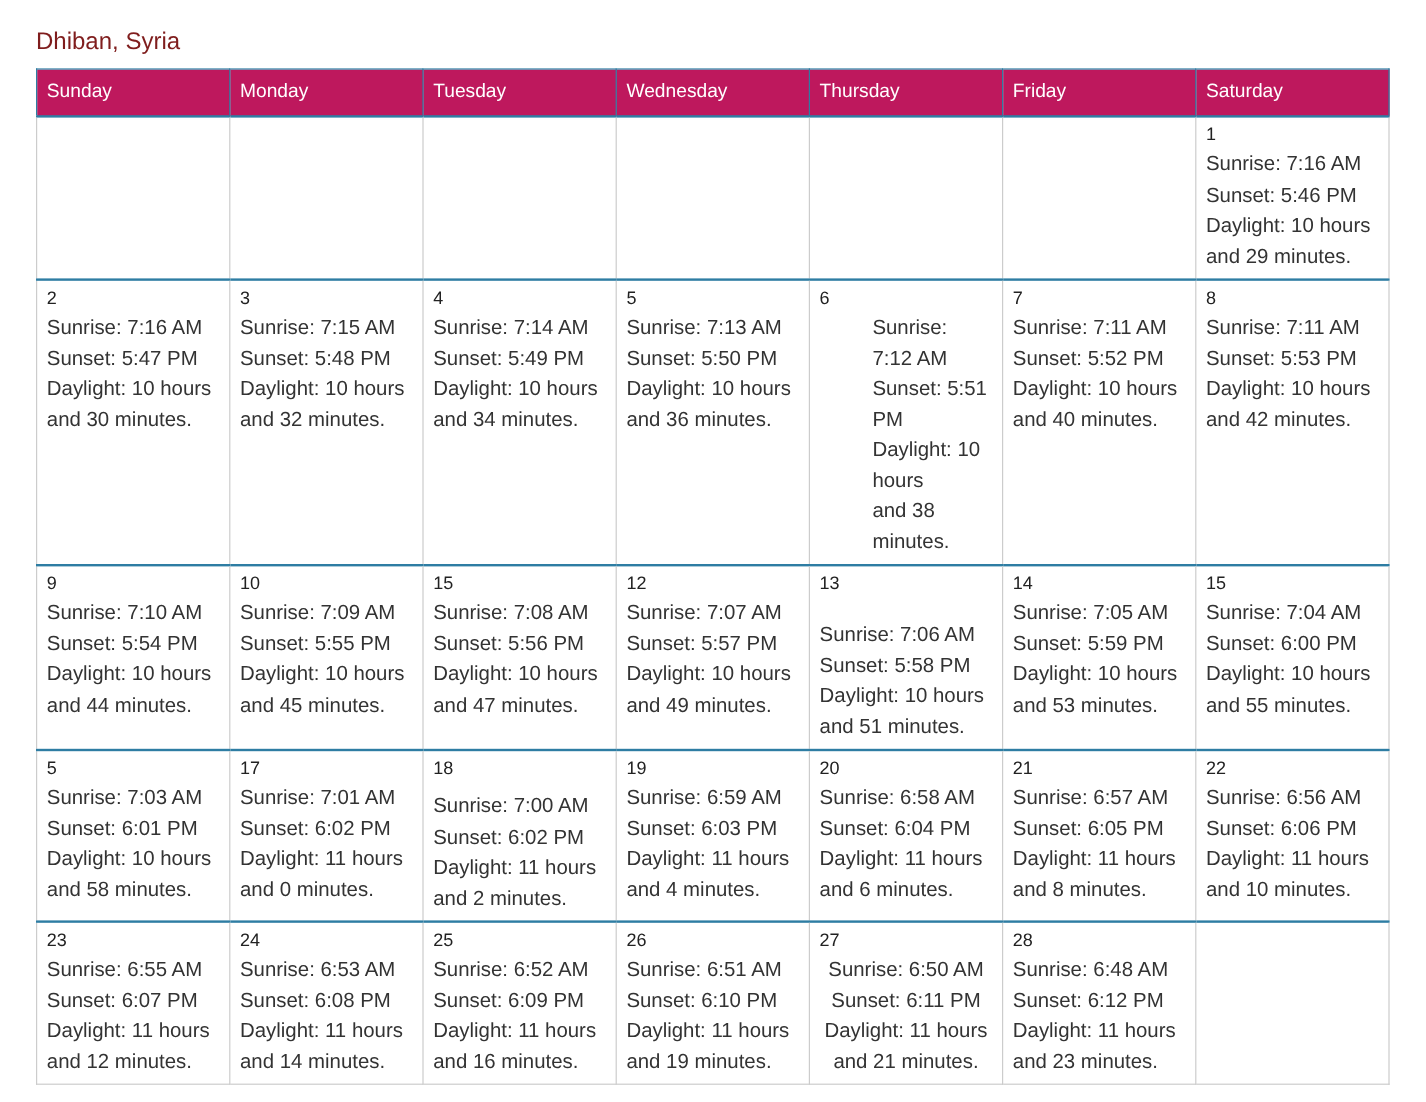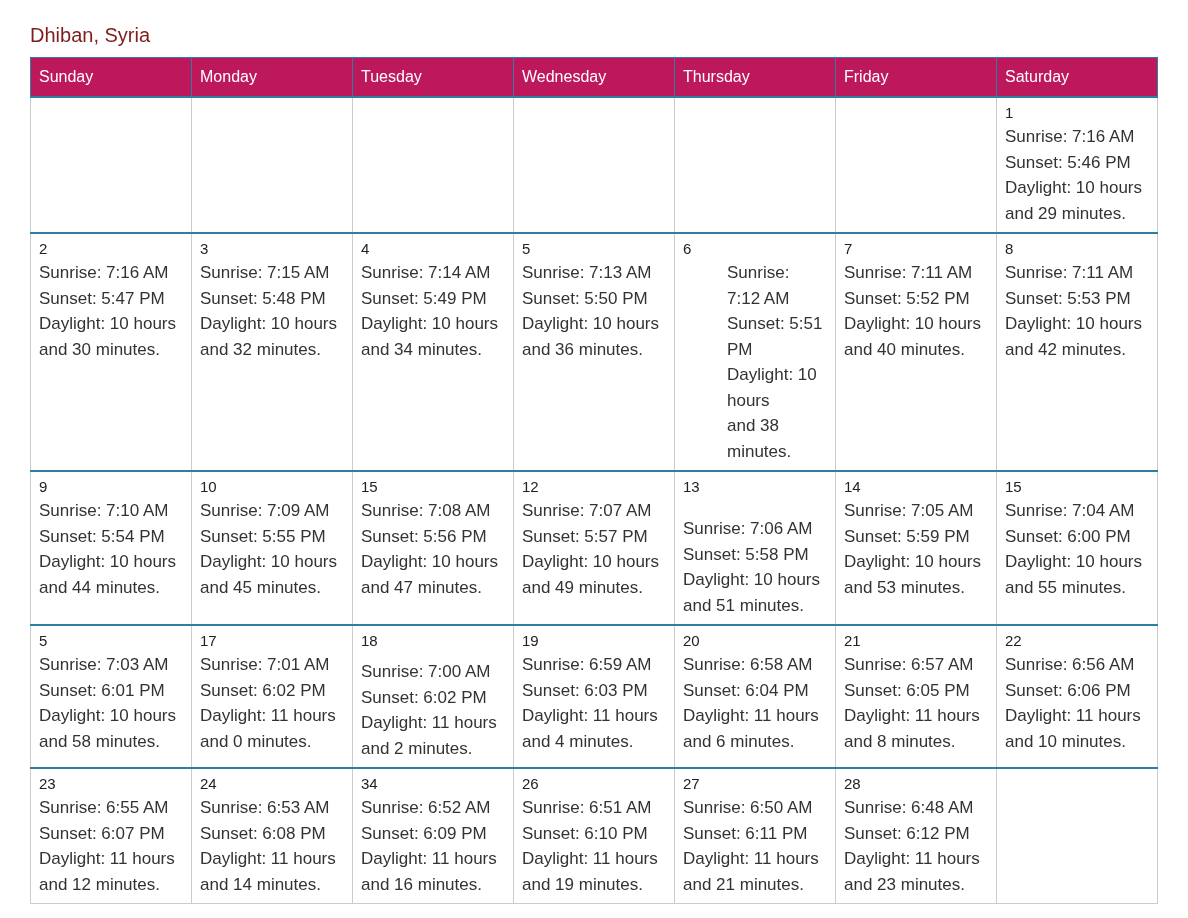--- a/index.html
+++ b/index.html
@@ -302,36 +302,36 @@
 and 12 minutes.</div>
         </td>
         <td>
           <span class="day-num">24</span>
           <div class="day-info" style="white-space: pre-line;">Sunrise: 6:53 AM
 Sunset: 6:08 PM
 Daylight: 11 hours
 and 14 minutes.</div>
         </td>
         <td>
-          <span class="day-num">34</span>
+          <span class="day-num">25</span>
           <div class="day-info" style="white-space: pre-line;">Sunrise: 6:52 AM
 Sunset: 6:09 PM
 Daylight: 11 hours
 and 16 minutes.</div>
         </td>
         <td>
           <span class="day-num">26</span>
           <div class="day-info" style="white-space: pre-line;">Sunrise: 6:51 AM
 Sunset: 6:10 PM
 Daylight: 11 hours
 and 19 minutes.</div>
         </td>
         <td>
           <span class="day-num">27</span>
-          <div class="day-info" style="white-space: pre-line;">Sunrise: 6:50 AM
+          <div class="day-info" style="white-space: pre-line; text-align: center;">Sunrise: 6:50 AM
 Sunset: 6:11 PM
 Daylight: 11 hours
 and 21 minutes.</div>
         </td>
         <td>
           <span class="day-num">28</span>
           <div class="day-info" style="white-space: pre-line;">Sunrise: 6:48 AM
 Sunset: 6:12 PM
 Daylight: 11 hours
 and 23 minutes.</div>

